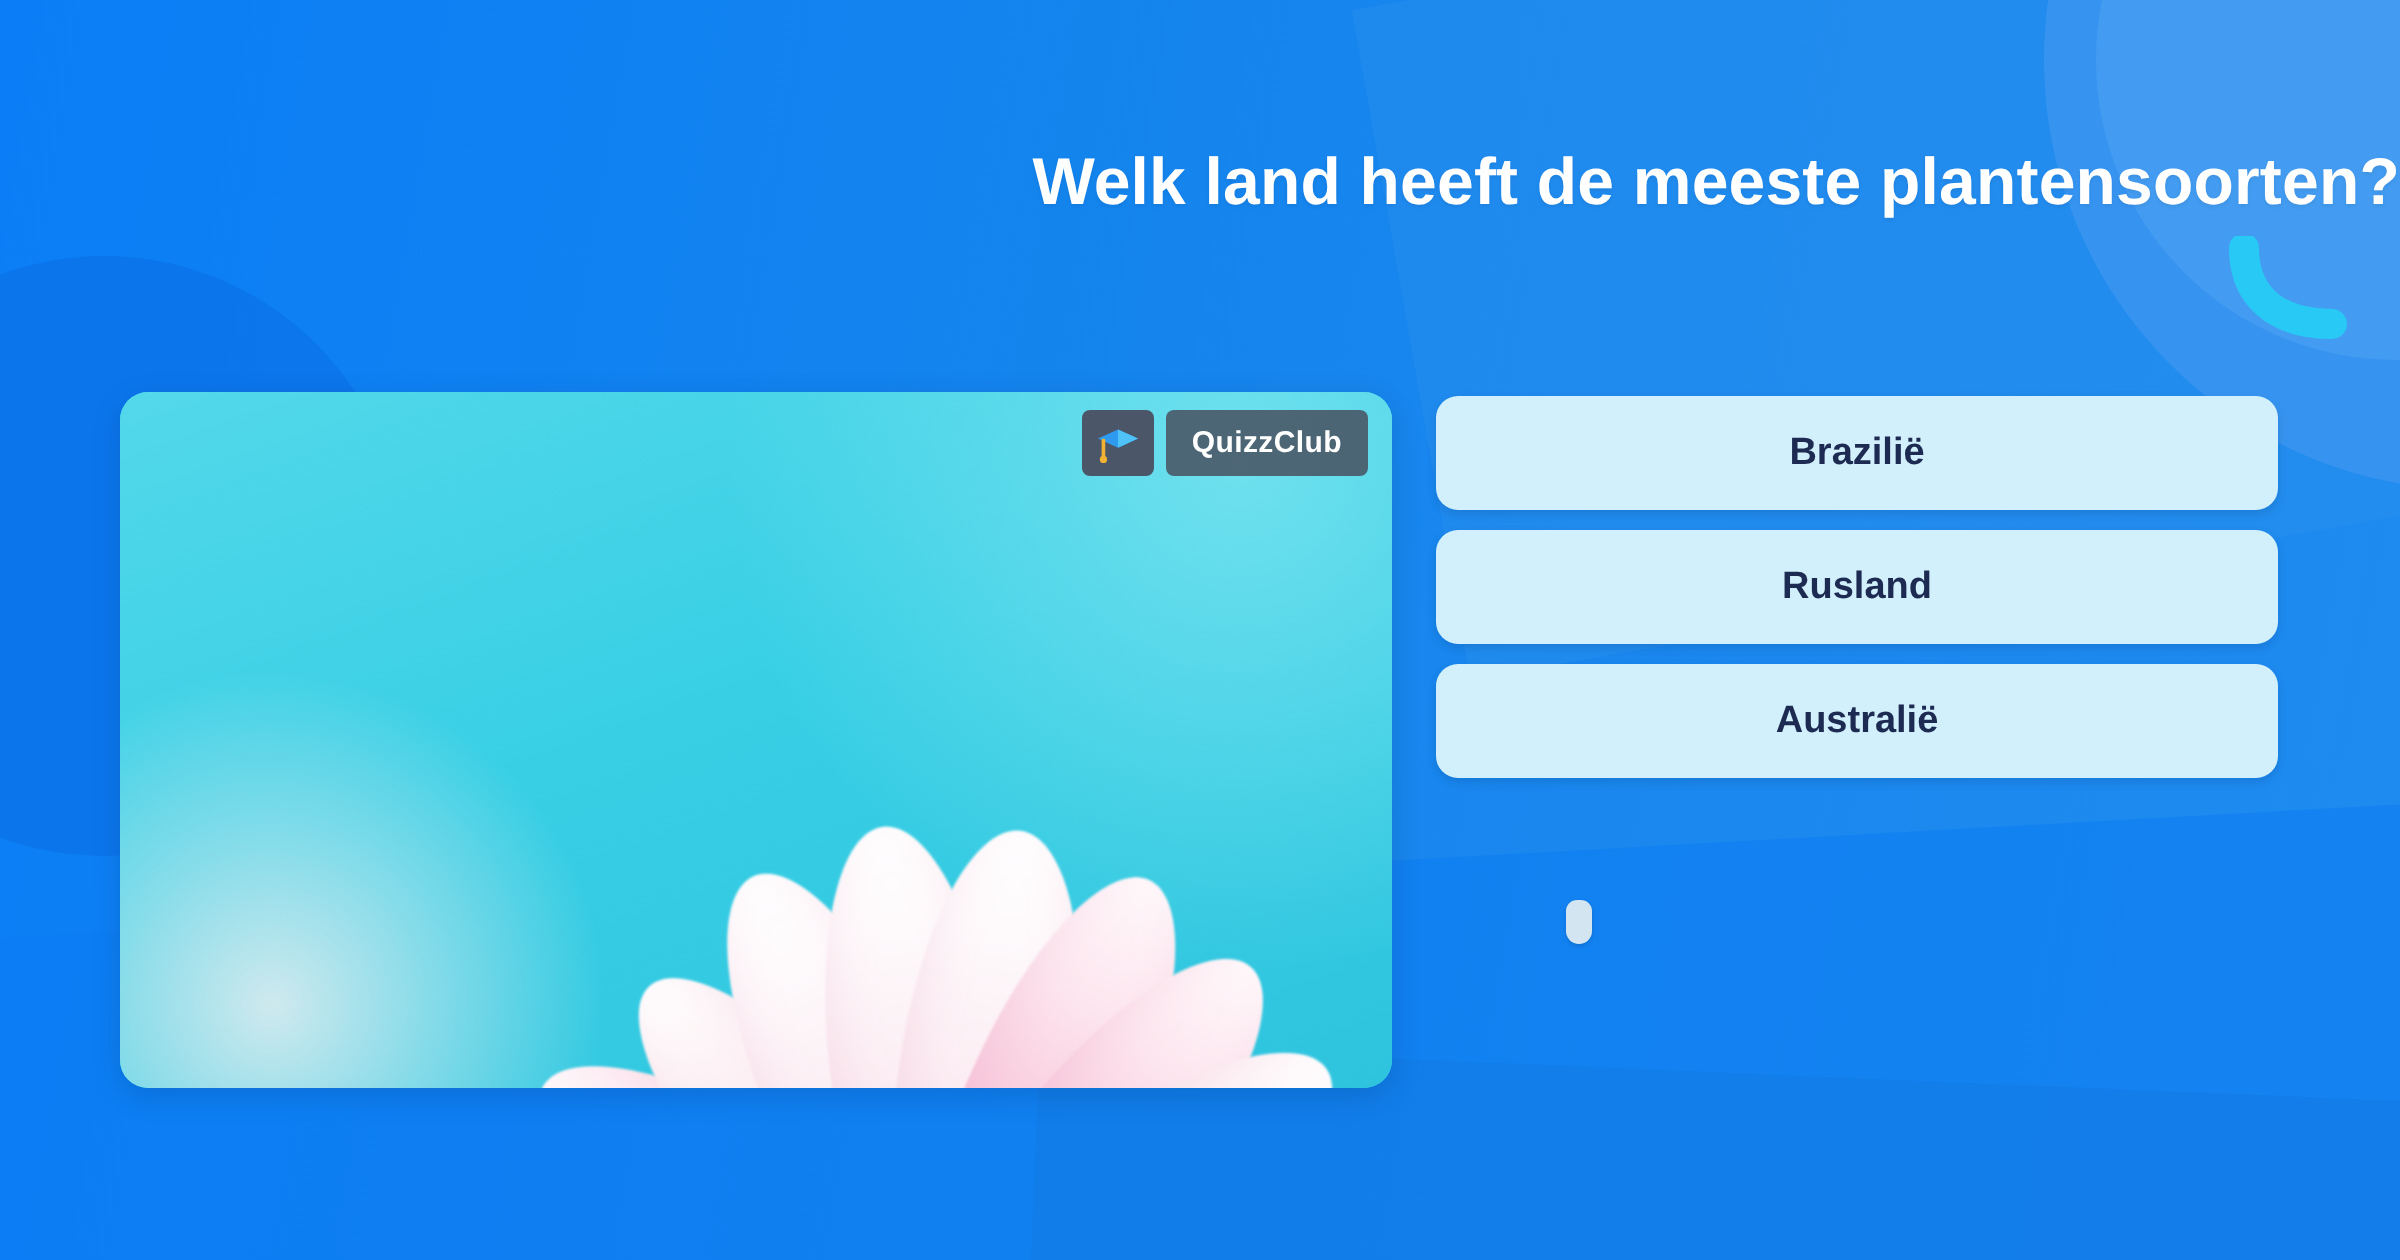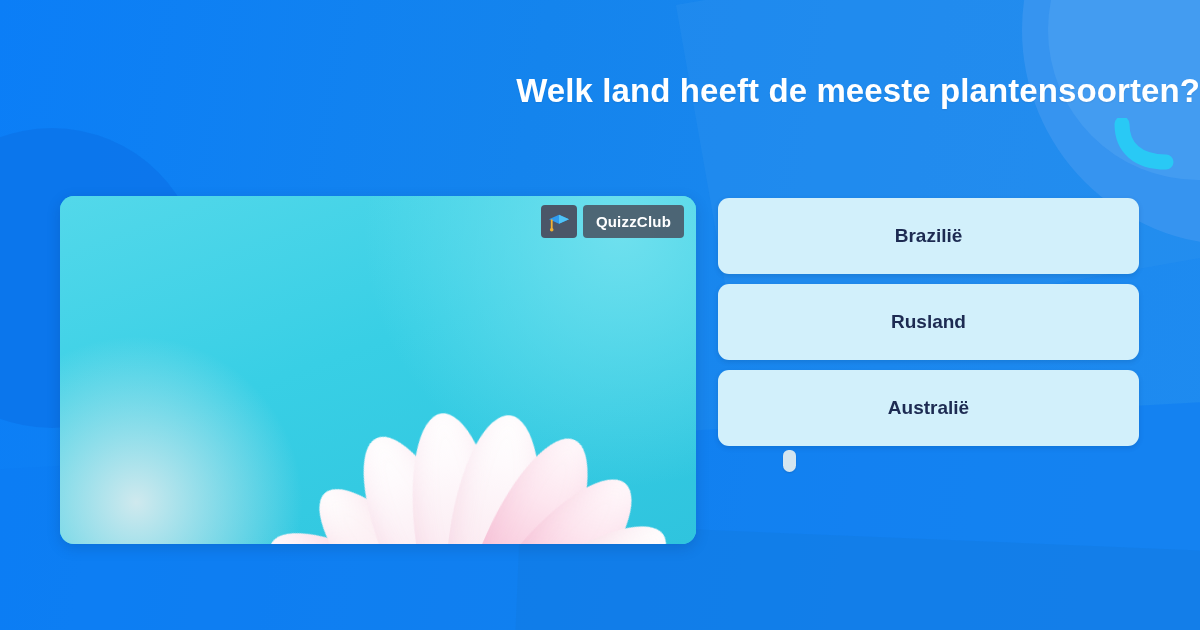--- a/index.html
+++ b/index.html
@@ -143,21 +143,21 @@
     letter-spacing: .2px;
   }
 
   
   .answers {
     position: absolute;
     left: 718px; top: 198px;
     width: 421px;
   }
   .answer {
-    height: 76px;
+    height: 57px;
     margin-bottom: 10px;
     border-radius: 11px;
     background: #d2f0fb;
     color: #1d2b52;
     font-size: 19px;
     font-weight: bold;
     display: flex;
     align-items: center;
     justify-content: center;
     box-shadow: 0 2px 5px rgba(0,45,95,.16);

